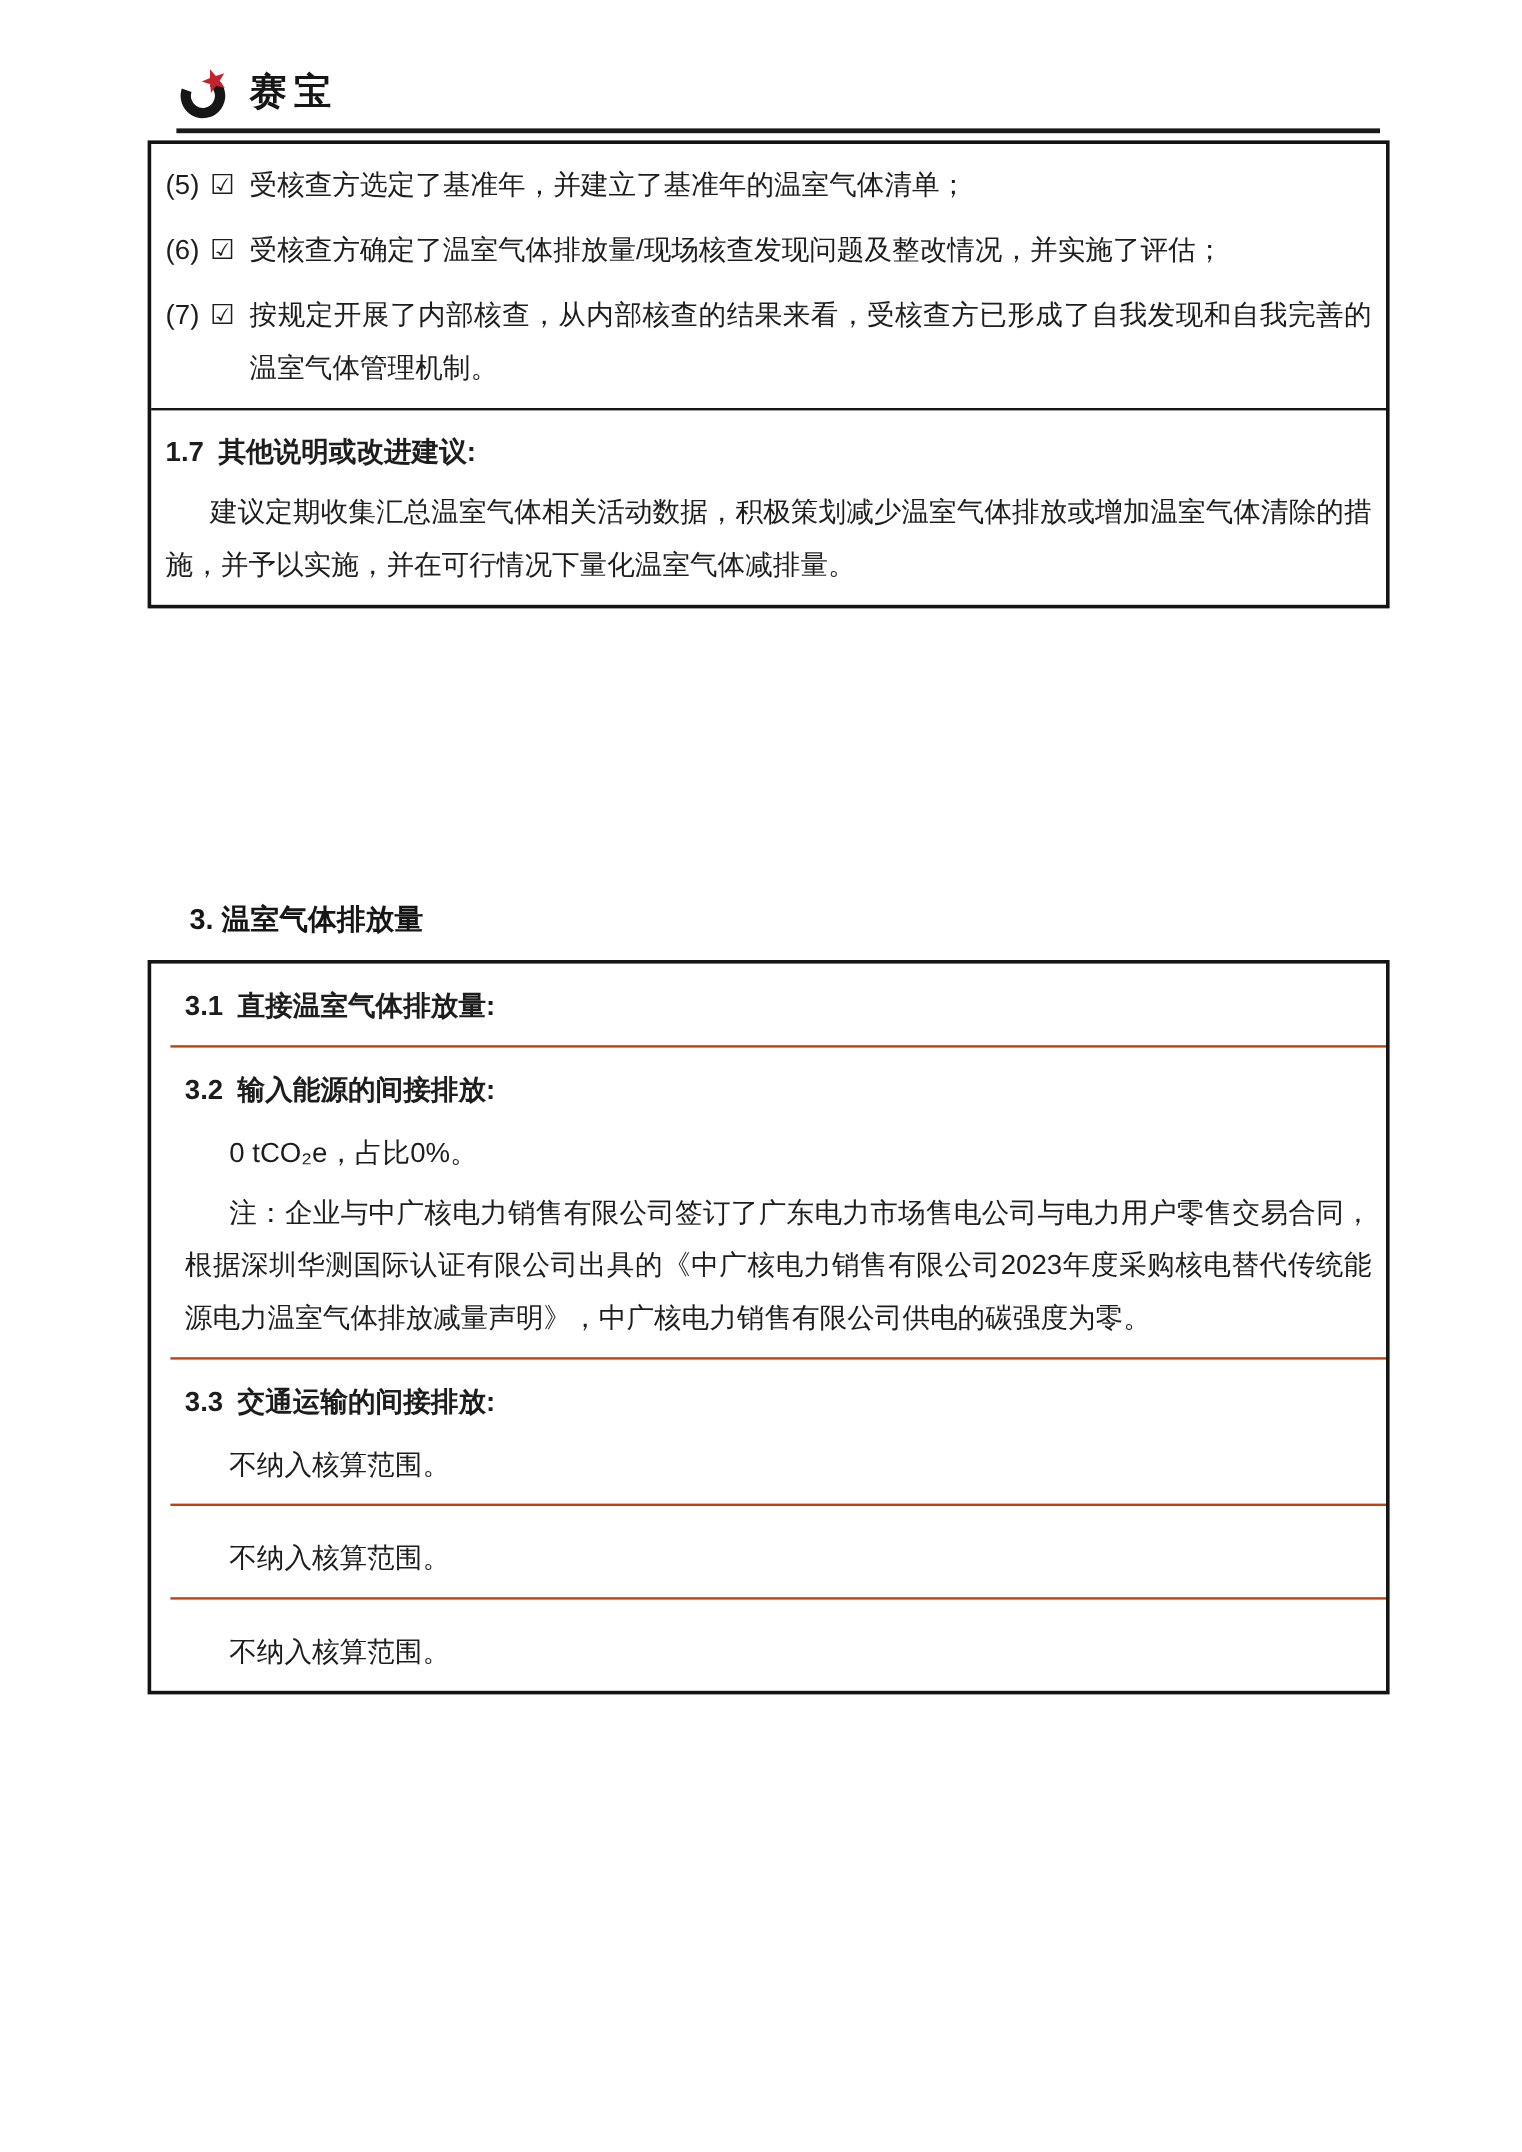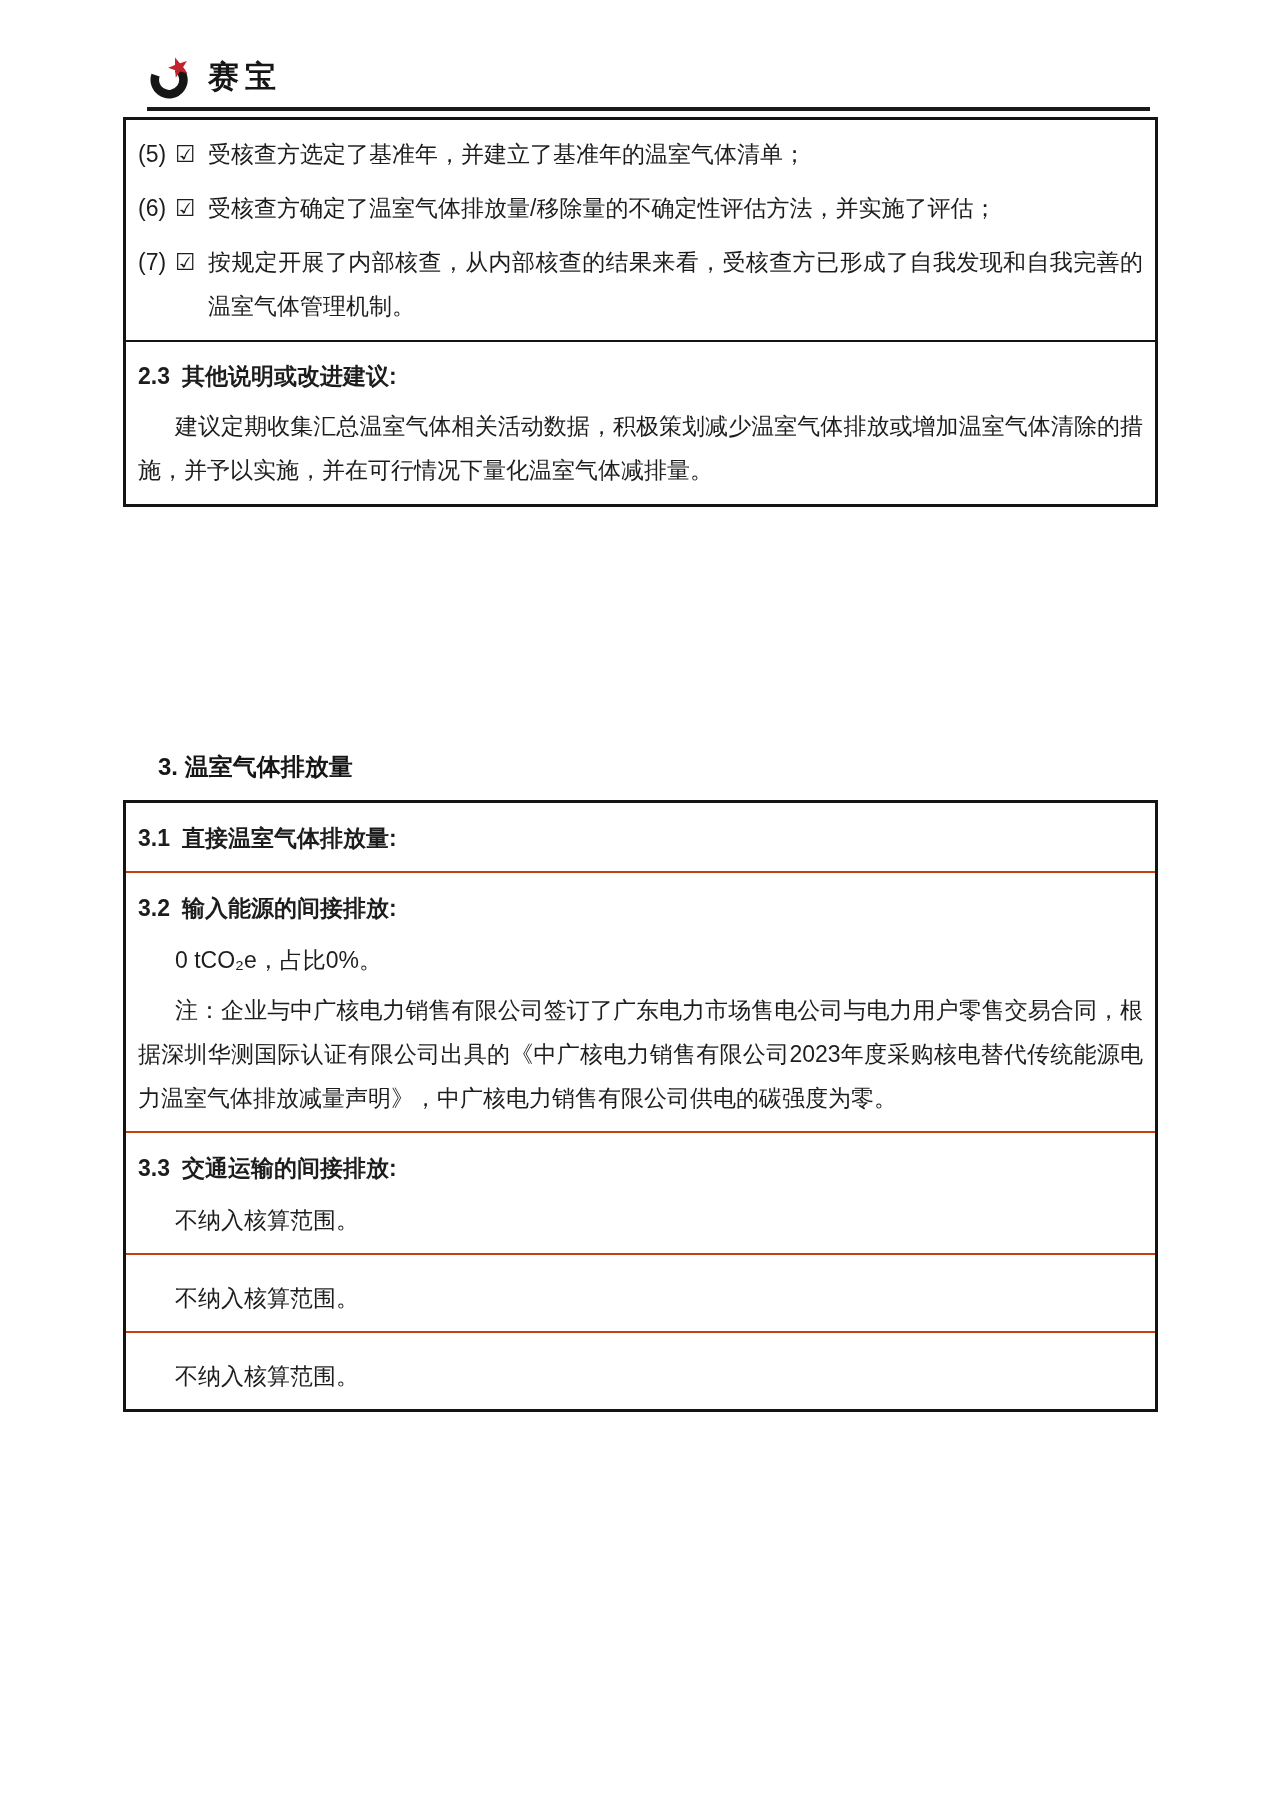--- a/index.html
+++ b/index.html
@@ -9,21 +9,21 @@
     color:#1d1d1d;font-size:23px;line-height:44px;overflow:hidden;
   }
   
   .logo-row{position:absolute;left:150px;top:54px;display:flex;align-items:center;}
   .logo-mark{width:42px;height:46px;display:inline-block;}
   .logo-text{font-weight:bold;font-size:31px;letter-spacing:6px;color:#161616;margin-left:16px;line-height:46px;}
   .header-rule{position:absolute;left:147px;top:107px;width:1003px;height:4px;background:#1a1a1a;}
   
   .box{position:absolute;left:123px;width:1035px;border:3px solid #141414;box-sizing:border-box;background:#fff;}
   .box1{top:117px;}
-  .box2{top:800px;}
+  .box2{top:800px;padding-left:16px;}
   .cell{padding:12px 12px 12px 12px;}
   .cell + .cell{border-top:2px solid #141414;}
   
   .check-item{display:flex;margin-bottom:10px;}
   .check-item:last-child{margin-bottom:0;}
   .ci-num{width:37px;flex:none;}
   .ci-box{width:33px;flex:none;}
   .ci-text{flex:1;text-align:justify;}
   
   .sub-item{display:flex;padding-left:13px;margin-bottom:14px;}
@@ -72,33 +72,33 @@
 
     <div class="cell cell-checklist">
       <div class="check-item">
         <span class="ci-num">(5)</span>
         <span class="ci-box">☑</span>
         <span class="ci-text">受核查方选定了基准年，并建立了基准年的温室气体清单；</span>
       </div>
       <div class="check-item">
         <span class="ci-num">(6)</span>
         <span class="ci-box">☑</span>
-        <span class="ci-text">受核查方确定了温室气体排放量/移除量的不确定性评估方法，并实施了评估；</span>
+        <span class="ci-text">受核查方确定了温室气体排放量/现场核查发现问题及整改情况，并实施了评估；</span>
       </div>
       <div class="check-item">
         <span class="ci-num">(7)</span>
         <span class="ci-box">☑</span>
         <span class="ci-text">按规定开展了内部核查，从内部核查的结果来看，受核查方已形成了自我发现和自我完善的温室气体管理机制。</span>
       </div>
     </div>
 
 
     <div class="cell cell-23">
       <div class="sec-head">
-        <span class="sec-num">2.3</span><span>其他说明或改进建议:</span>
+        <span class="sec-num">1.7</span><span>其他说明或改进建议:</span>
       </div>
       <div class="sec-body">建议定期收集汇总温室气体相关活动数据，积极策划减少温室气体排放或增加温室气体清除的措施，并予以实施，并在可行情况下量化温室气体减排量。</div>
     </div>
 
   </div>
 
   <div class="chapter-heading">3. 温室气体排放量</div>
 
   <div class="box box2">
 

